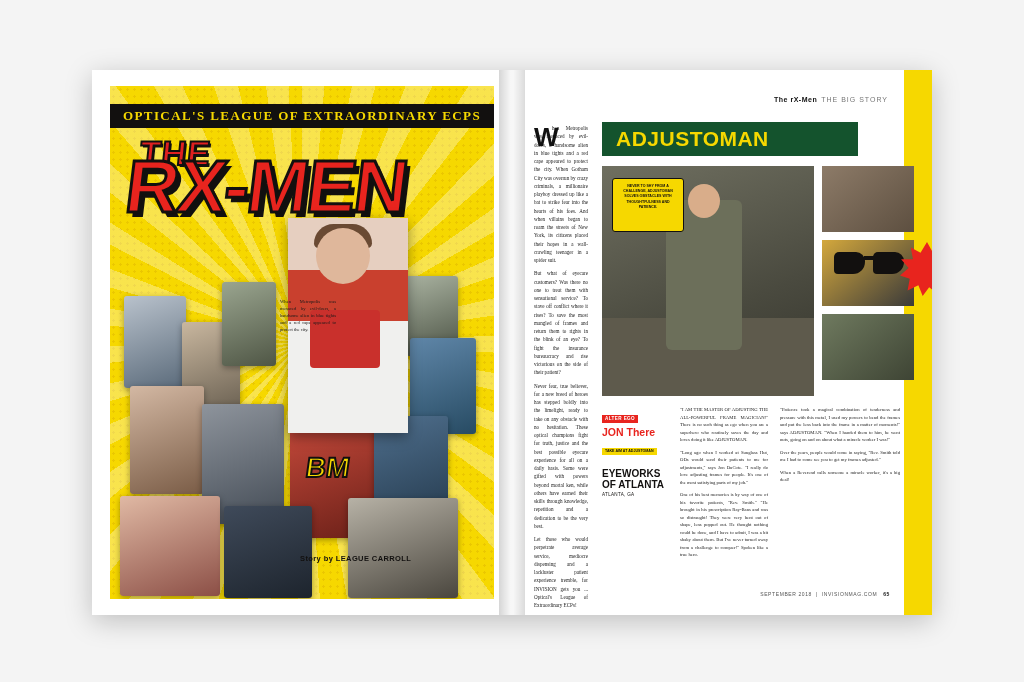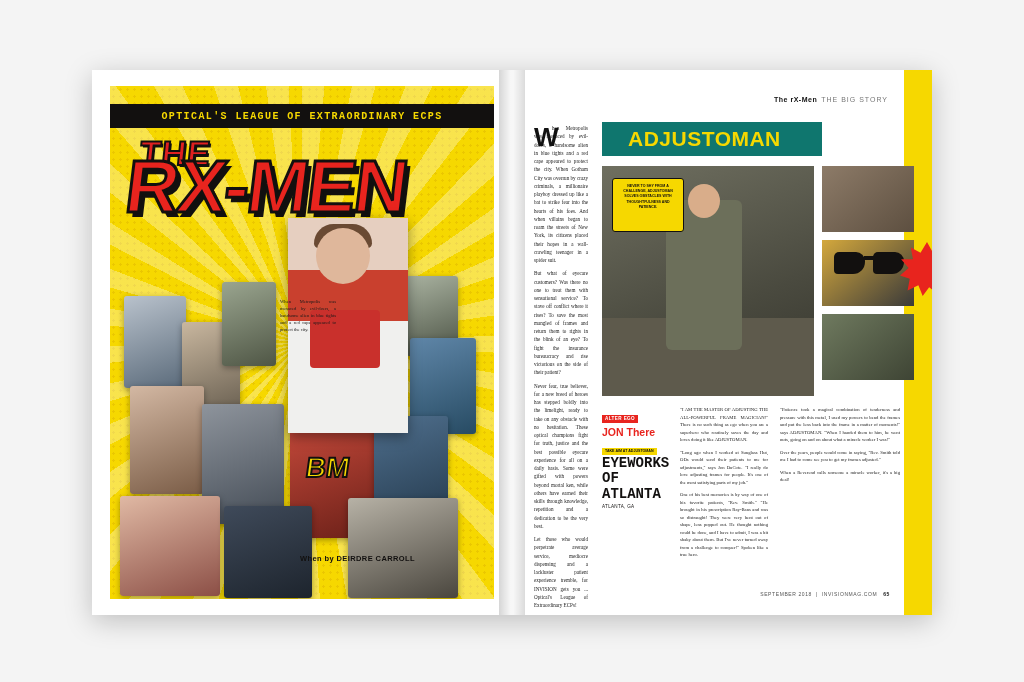--- a/index.html
+++ b/index.html
@@ -44,22 +44,22 @@
     position:absolute;left:-40%;top:-25%;width:180%;height:150%;
     background:repeating-conic-gradient(from 0deg at 50% 50%,
       rgba(255,255,255,.55) 0deg 5deg, rgba(255,255,255,0) 5deg 11deg);
     opacity:.55;
   }
   .cover-banner{
     position:absolute;left:0;top:18px;width:100%;height:24px;
     background:#12100f;display:flex;align-items:center;justify-content:center;
   }
   .cover-banner span{
-    color:#f6d800;font-family:Liberation Mono, monospace;font-weight:bold;
-    font-size:10px;letter-spacing:1.4px;
+    color:#f6d800;font-family:Liberation Serif, serif;font-weight:bold;
+    font-size:13px;letter-spacing:1.4px;
   }
   .the-word{
     position:absolute;left:30px;top:48px;
     font-family:"Liberation Sans",sans-serif;font-weight:bold;
     font-size:34px;letter-spacing:1px;color:#e02020;
     -webkit-text-stroke:2px #12100f;
     text-shadow:2px 2px 0 #12100f;
     transform:skewX(-6deg);
   }
   .rxmen{
@@ -122,22 +122,22 @@
   }
   .intro{
     position:absolute;left:22px;top:54px;width:54px;
     font-size:5.1px;line-height:1.62;color:#1b1b1b;text-align:justify;
     text-indent:20px;
   }
   .intro p{margin:0 0 5px 0;text-indent:0;}
   .intro p:first-child{text-indent:18px;}
 
   .title-bar{
-    position:absolute;left:90px;top:52px;width:220px;height:34px;background:#0f766e;
-    display:flex;align-items:center;padding-left:26px;box-sizing:border-box;
+    position:absolute;left:90px;top:52px;width:256px;height:34px;background:#14532d;
+    display:flex;align-items:center;padding-left:14px;box-sizing:border-box;
   }
   .title-bar span{
     color:#f6d800;font-family:"Liberation Sans",sans-serif;font-weight:bold;
     font-size:21px;letter-spacing:.5px;
   }
   .photo-main{
     position:absolute;left:90px;top:96px;width:212px;height:230px;
     background:linear-gradient(160deg,#6f6f60,#4a4a3f 60%,#34342c);
     overflow:hidden;
   }
@@ -179,22 +179,22 @@
   .cred .nm{
     font-family:"Liberation Sans",sans-serif;font-weight:bold;font-size:10.5px;
     color:#e8241e;line-height:1.05;margin-top:3px;
   }
   .cred .lbl2{
     display:inline-block;background:#f6d800;color:#12100f;
     font-family:"Liberation Sans",sans-serif;font-weight:bold;font-size:3.6px;
     padding:1.5px 3px;margin-top:5px;line-height:1.25;
   }
   .cred .store{
-    font-family:Liberation Mono, monospace;font-weight:bold;font-size:14px;
-    color:#12100f;line-height:1.1;margin-top:0;
+    font-family:Liberation Sans, sans-serif;font-weight:bold;font-size:10px;
+    color:#12100f;line-height:1.1;margin-top:12px;
   }
   .cred .city{
     font-family:"Liberation Sans",sans-serif;font-size:4.6px;color:#12100f;margin-top:2px;letter-spacing:.3px;
   }
 
   .body-col{
     position:absolute;top:336px;width:88px;
     font-size:4.7px;line-height:1.6;color:#1b1b1b;text-align:justify;
   }
   .body-col p{margin:0 0 5px 0;}
@@ -266,21 +266,21 @@
           <div class="hair"></div>
           <div class="head"></div>
           <div class="shirt"></div>
           <div class="chest"></div>
         </div>
 
         <div class="bmlogo">BM</div>
 
         <div class="col-text">When Metropolis was menaced by evil-doers, a handsome alien in blue tights and a red cape appeared to protect the city.</div>
 
-        <div class="story-by">When by DEIRDRE CARROLL</div>
+        <div class="story-by">Story by LEAGUE CARROLL</div>
       </div>
     </div>
 
     <div class="page-right">
       <div class="yellow-edge"></div>
 
       <div class="runhead">
         <b>The rX-Men</b><span>THE BIG STORY</span>
       </div>
 

